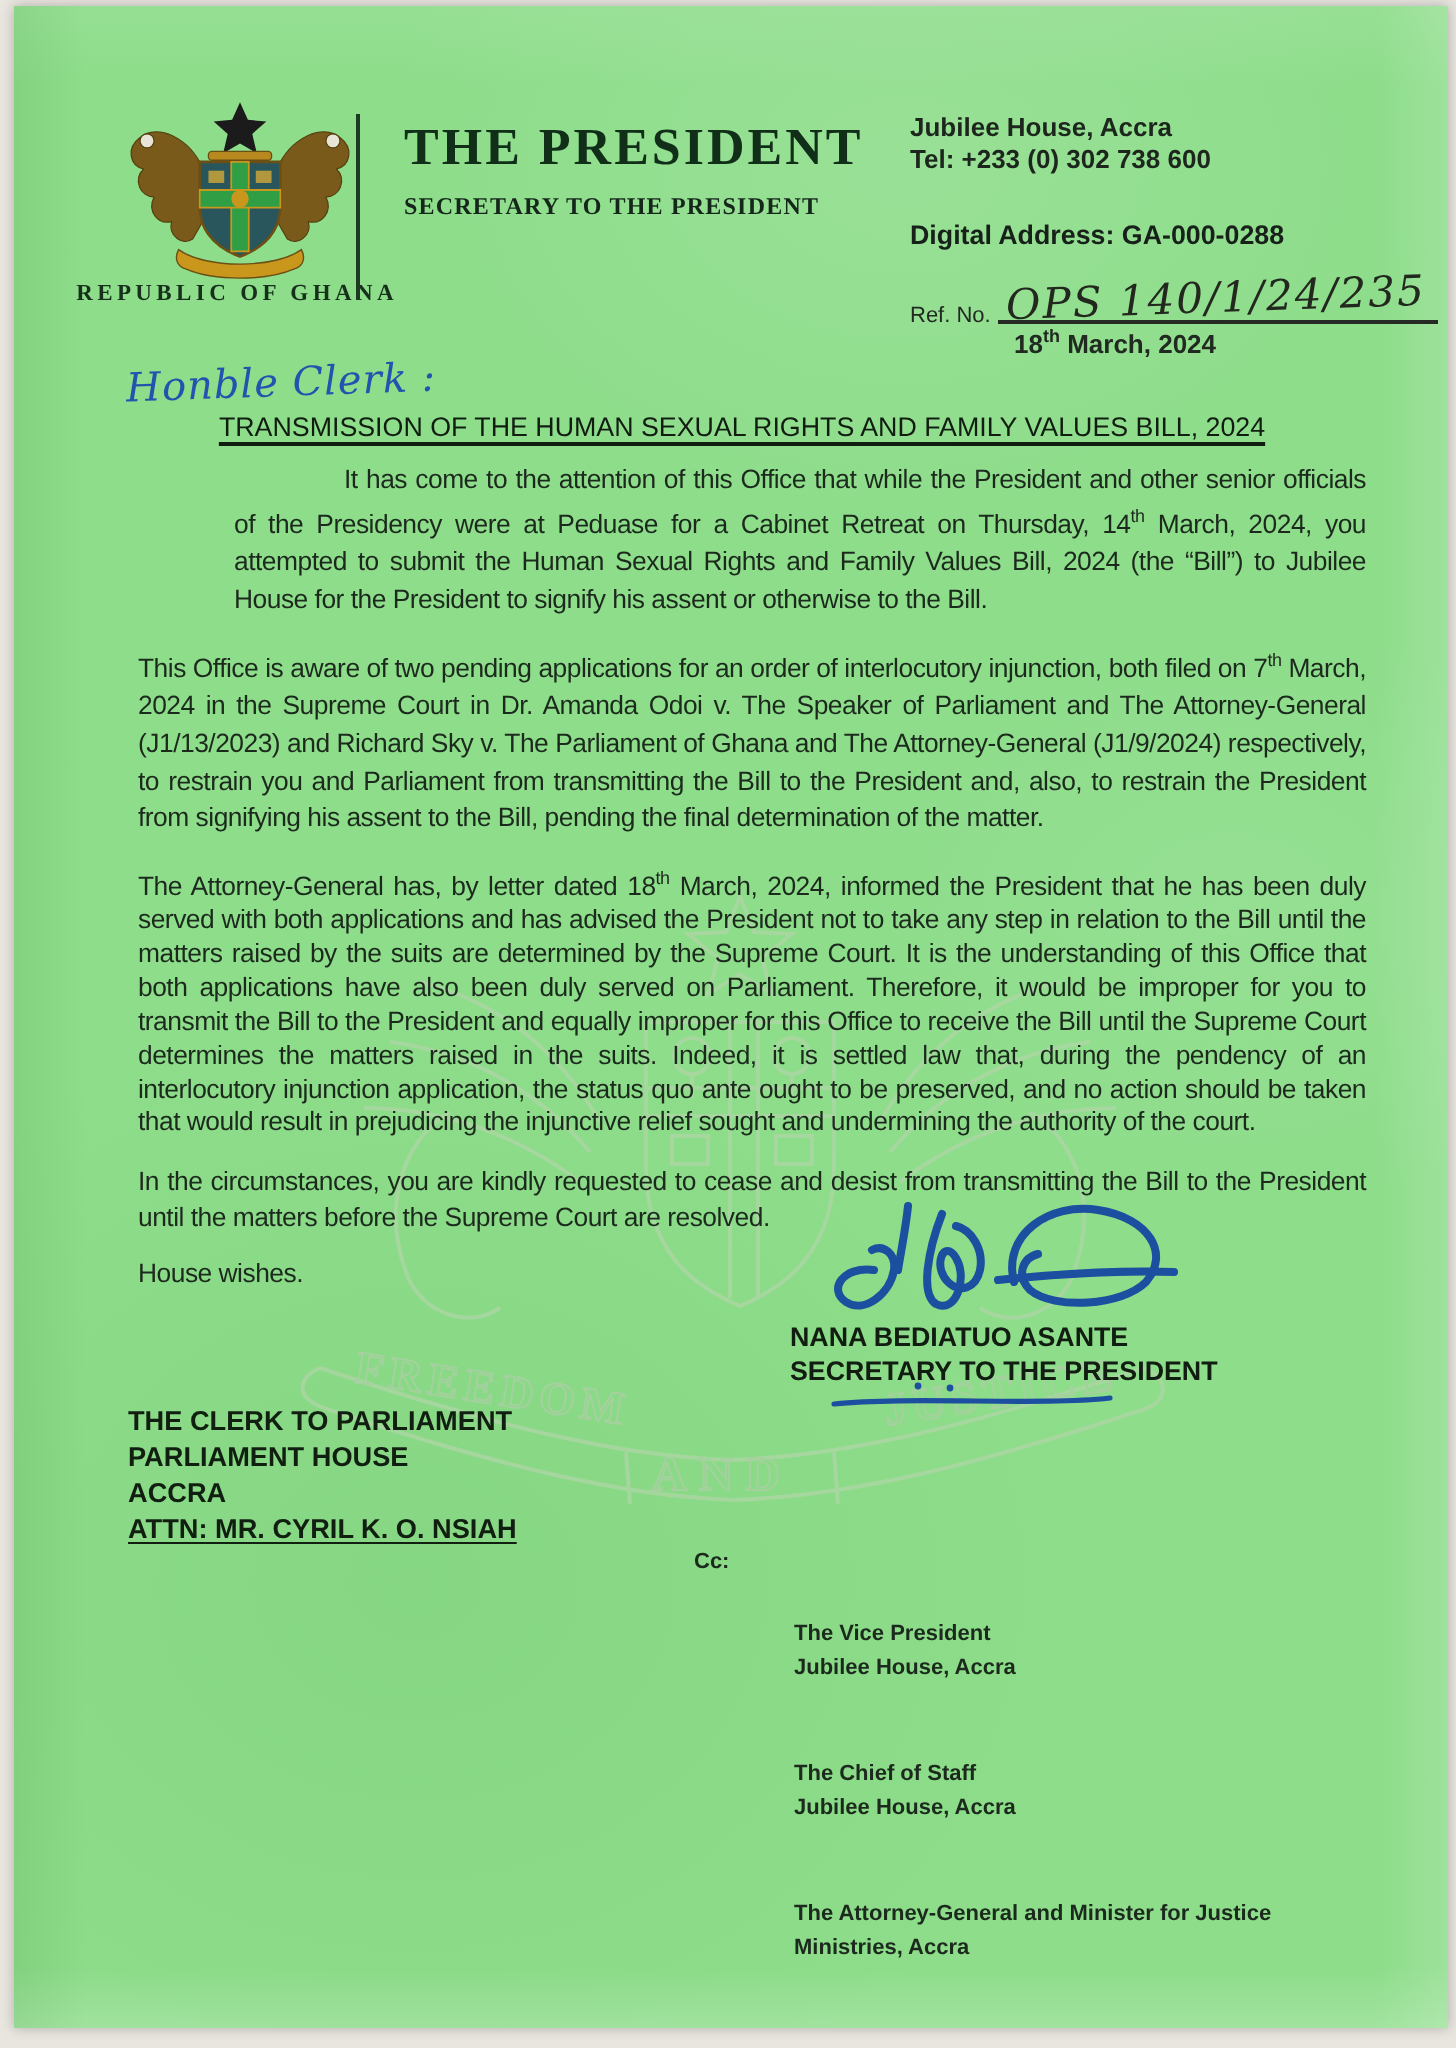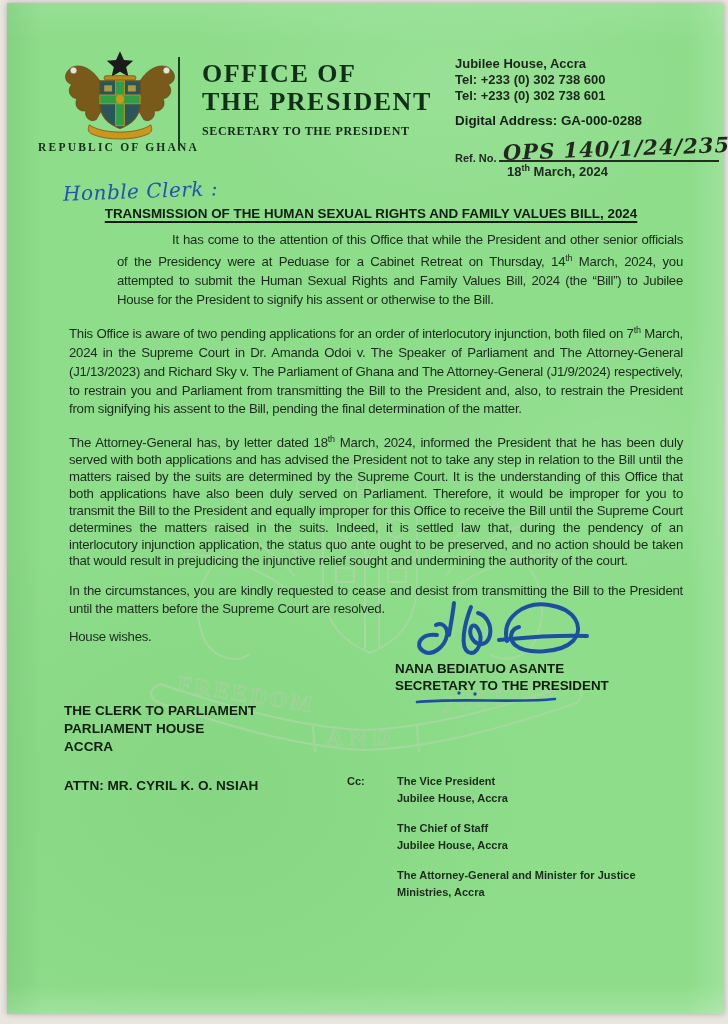--- a/index.html
+++ b/index.html
@@ -23,33 +23,33 @@
   .crest { left:56px; top:46px; width:114px; height:92px; }
   .republic { left:30px; top:138px; width:162px; text-align:right;
     font-family:"Liberation Serif", serif; font-size:11.5px; font-weight:bold;
     letter-spacing:2.2px; color:#16301b; }
   .divider { left:171px; top:54px; width:2px; height:93px; background:#1d3a22; }
   .office { left:195px; top:57px; color:#102e18; font-family:"Liberation Serif", serif; }
   .office .l1, .office .l2 { font-size:26px; letter-spacing:1.5px; line-height:28px; font-weight:600; }
   .office .sub { margin-top:8px; font-size:12px; font-weight:bold; letter-spacing:0.6px; color:#15271a; }
 
   .contact { left:448px; top:53px; color:#1d261d; font-weight:bold; font-size:13px; line-height:16px; }
-  .contact .digital { font-size:13.4px; margin-top:9px; color:#17211a; }
-
-  .ref-row { left:448px; top:130px; width:268px; height:34px;font-weight:bold; }
+  .contact .digital { font-size:13.4px; margin-top:22px; color:#17211a; }
+
+  .ref-row { left:448px; top:130px; width:268px; height:34px; }
   .ref-label { position:absolute; left:0; bottom:3px; font-size:11px; color:#222a22; }
   .ref-underline { position:absolute; left:44px; right:4px; bottom:5px; border-bottom:2px solid #262b26; }
   .ref-hand { position:absolute; left:48px; bottom:6px; font-family:"DejaVu Serif", serif;
     font-style:italic; font-size:21px; color:#23281f; transform:rotate(-2deg); letter-spacing:1px; white-space:nowrap; }
   .date-line { left:500px; top:160px; width:180px; font-size:13px; color:#212a21; font-weight:bold; }
 
   
   .salutation { left:56px; top:176px; font-family:"DejaVu Serif", serif; font-style:italic;
     font-size:20px; color:#2353ae; transform:rotate(-2deg); letter-spacing:0.5px; }
-  .title { left:58px; top:203px; width:612px; text-align:center; font-size:13.4px; font-weight:bold;
+  .title { left:58px; top:203px; width:612px; text-align:center; font-size:13.4px; font-weight:normal;
     color:#101d10; text-decoration:underline; text-underline-offset:3px; text-decoration-thickness:1.5px; }
 
   .bodytext { left:62px; top:227px; width:614px; color:#1c2a1d; font-size:13.2px;
     letter-spacing:-0.25px; text-align:justify; }
   .bodytext p { margin-bottom:12px; }
   .p1 { line-height:19px; text-indent:55px;margin-left:48px; }
   .p2 { line-height:18.6px; }
   .p3 { line-height:16.9px; }
   .p4 { line-height:17.5px; }
   .closing { margin-top:2px; text-align:left; }
@@ -57,25 +57,25 @@
 
   
   .sig-block { left:386px; top:588px; width:250px; color:#101d10; }
   .sig-ink { position:absolute; left:14px; top:0px; width:190px; height:76px; }
   .sig-name { position:absolute; left:2px; top:70px; font-size:13.4px; font-weight:bold; white-space:nowrap; }
   .sig-role { position:absolute; left:2px; top:87px; font-size:13.4px; font-weight:bold; white-space:nowrap; }
   .sig-underline { position:absolute; left:22px; top:100px; width:146px; height:14px; }
 
   
   .addressee { left:57px; top:699px; font-size:13.6px; font-weight:bold; line-height:18px; color:#111f11; }
-  .attn { margin-top:21px; text-underline-offset:2px; }
+  .attn { text-decoration:underline; text-underline-offset:2px; }
   .cc-block { left:340px; top:770px; font-size:11px; color:#1c2a1d; line-height:17px;font-weight:bold; }
   .cc-row { display:flex; }
   .cc-label { width:50px; }
-  .cc-entry { margin-bottom:13px; }
+  .cc-entry { margin-bottom:13px;margin-top:36px; }
 
   
   .watermark { left:123px; top:393px; width:482px; height:392px; pointer-events:none; }
   .wm-stroke { fill:none; stroke:#aed6a6; stroke-width:2; opacity:0.75; }
   .wm-text { fill:none; stroke:#a7d1a0; stroke-width:1; opacity:0.9;
     font-family:"Liberation Serif", serif; font-weight:bold; }
 </style>
 </head>
 <body>
 
@@ -130,29 +130,27 @@
     <path d="M60,36 h10 v51 h-10 Z" fill="#2f9e44" stroke="#c9971c" stroke-width="1"></path>
     <path d="M42,52 h46 v10 h-46 Z" fill="#2f9e44" stroke="#c9971c" stroke-width="1"></path>
     <circle cx="65" cy="57" r="5" fill="#c9971c"></circle>
     <path d="M30,86 C45,97 85,97 100,86 C103,92 100,96 96,97 C80,104 50,104 34,97 C30,96 27,92 30,86 Z" fill="#c9971c" stroke="#6b4f15" stroke-width="0.8"></path>
   </svg>
   <div class="abs republic">REPUBLIC OF GHANA</div>
 
   <div class="abs divider"></div>
 
   <div class="abs office">
-    <div class="l1">OFFICE OF</div>
     <div class="l2">THE PRESIDENT</div>
     <div class="sub">SECRETARY TO THE PRESIDENT</div>
   </div>
 
   <div class="abs contact">
     <div>Jubilee House, Accra</div>
     <div>Tel: +233 (0) 302 738 600</div>
-    <div>Tel: +233 (0) 302 738 601</div>
     <div class="digital">Digital Address: GA-000-0288</div>
   </div>
 
   <div class="abs ref-row">
     <span class="ref-label">Ref. No.</span>
     <span class="ref-underline"></span>
     <span class="ref-hand">OPS 140/1/24/235</span>
   </div>
   <div class="abs date-line">18<sup>th</sup> March, 2024</div>
 

